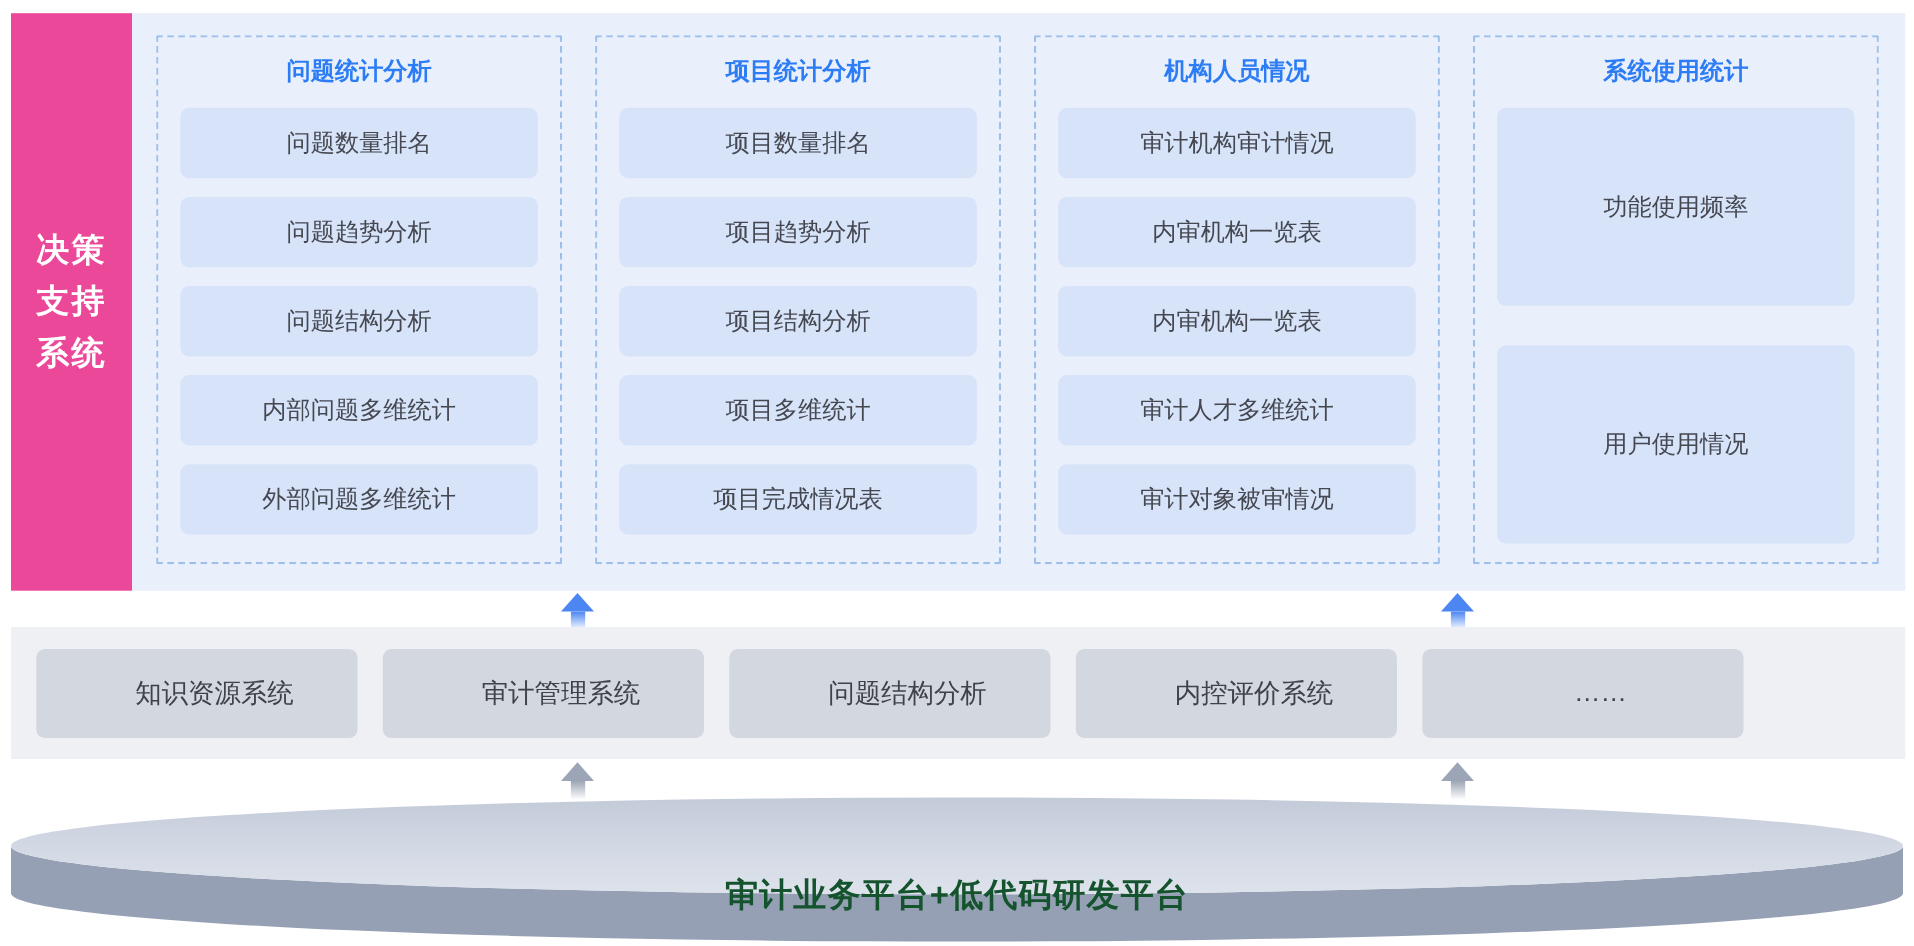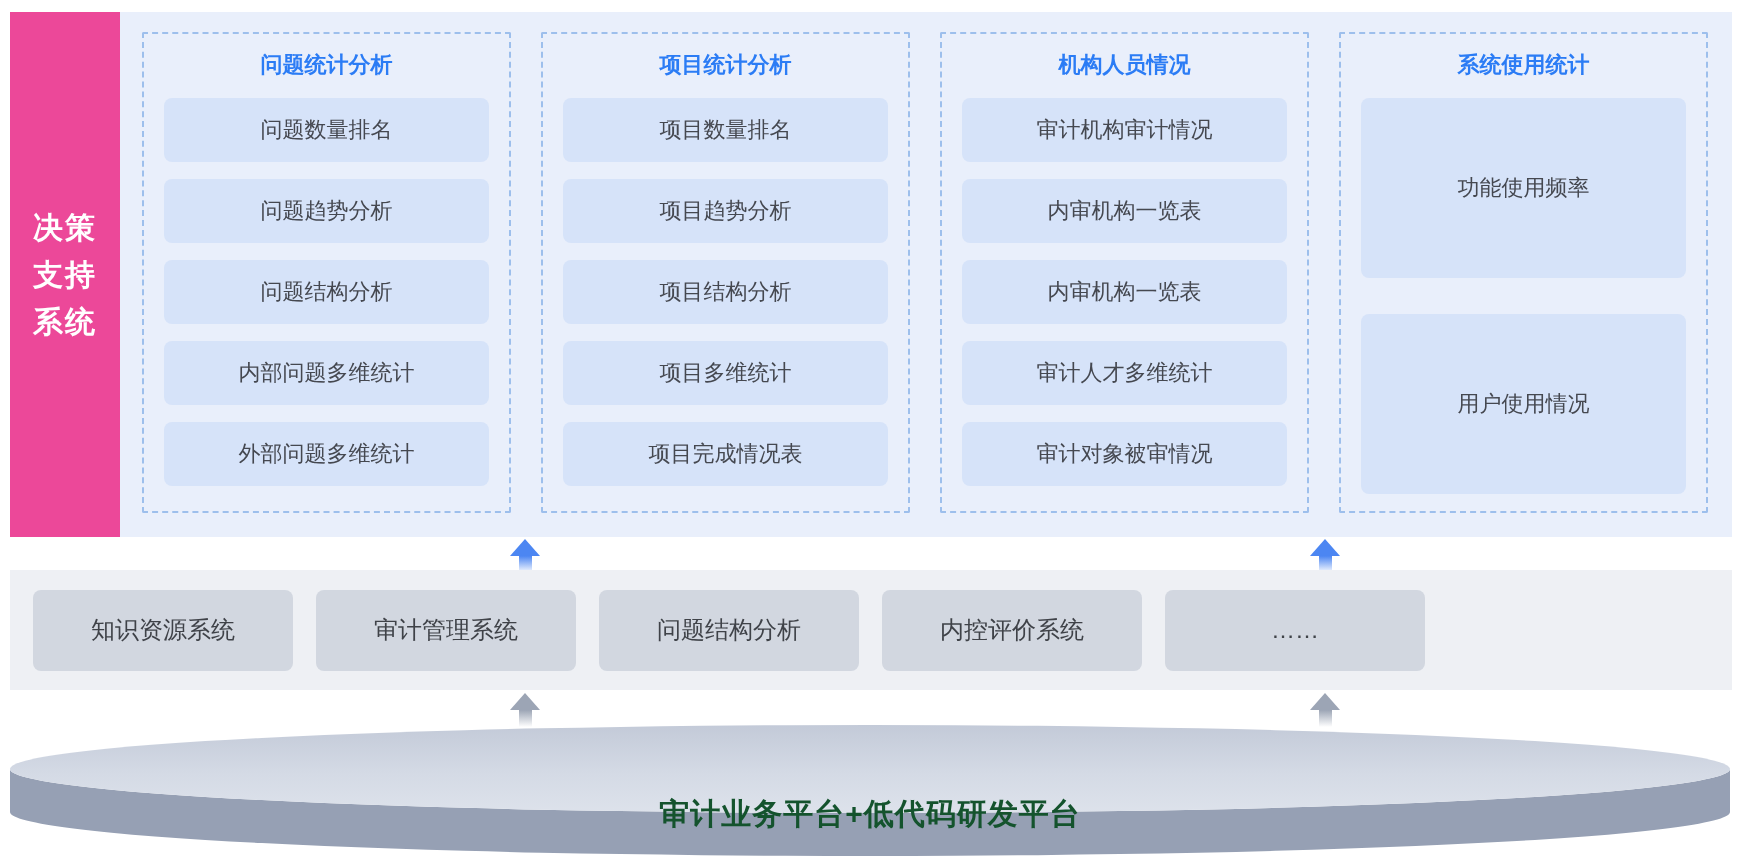--- a/index.html
+++ b/index.html
@@ -28,21 +28,21 @@
   .arrow-up .tail{width:13px;height:17px;}
   .arrow-blue .head{border-bottom:17px solid #4c86f2;}
   .arrow-blue .tail{background:linear-gradient(to bottom,#4c86f2,rgba(76,134,242,0));}
   .arrow-gray .head{border-bottom:17px solid #9ca5b5;}
   .arrow-gray .tail{background:linear-gradient(to bottom,#9ca5b5,rgba(156,165,181,0));}
 
   
   .systems-row{position:absolute;left:10px;top:570px;width:1722px;height:120px;background:#eef0f4;
     display:flex;align-items:center;gap:23px;padding:0 23px;box-sizing:border-box;}
   .system-box{width:260px;height:81px;background:#d2d7e0;border-radius:8px;flex:0 0 auto;
-    display:flex;align-items:center;justify-content:center;color:#3f4248;font-size:24px;}
+    display:flex;align-items:center;justify-content:center;color:#3f4248;font-size:24px;padding-left:32px;}
 
   
   .cylinder{position:absolute;left:8px;top:724px;width:1724px;height:134px;}
   .platform-label{position:absolute;left:0;top:779px;width:1740px;height:70px;
     display:flex;align-items:center;justify-content:center;
     color:#14532d;font-size:30px;font-weight:bold;letter-spacing:1px;}
 </style>
 </head>
 <body>
 

